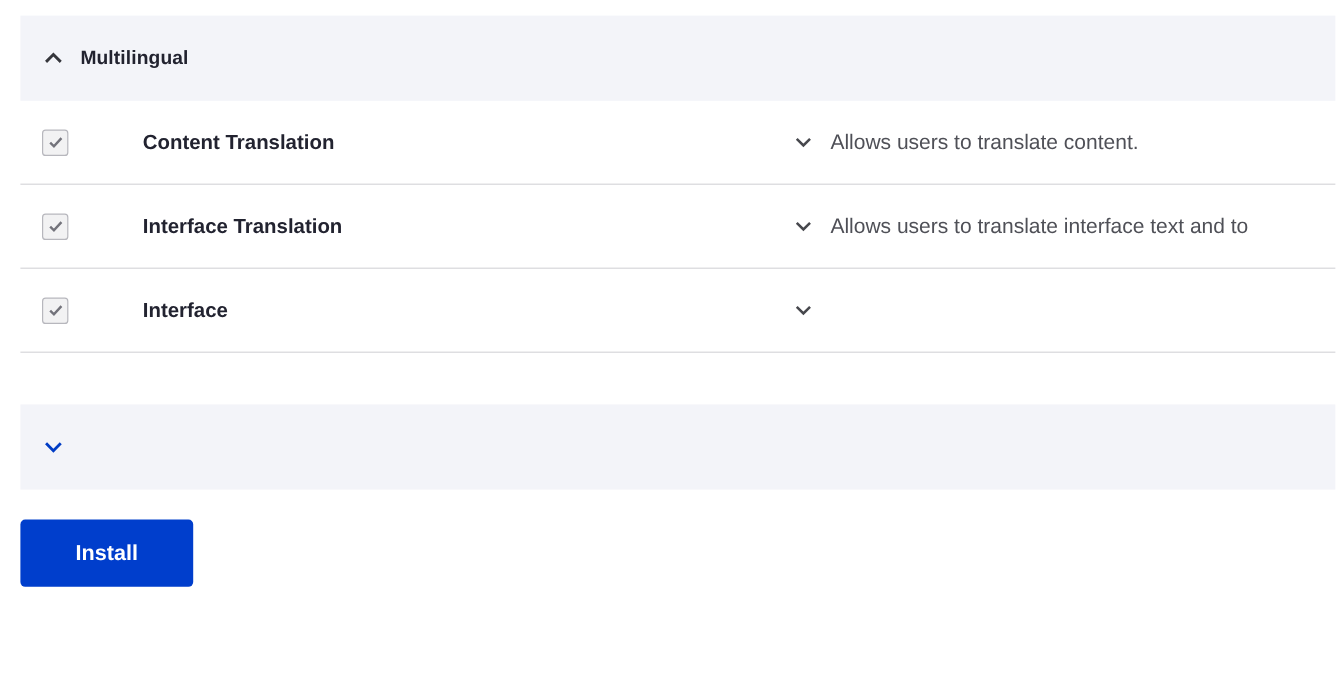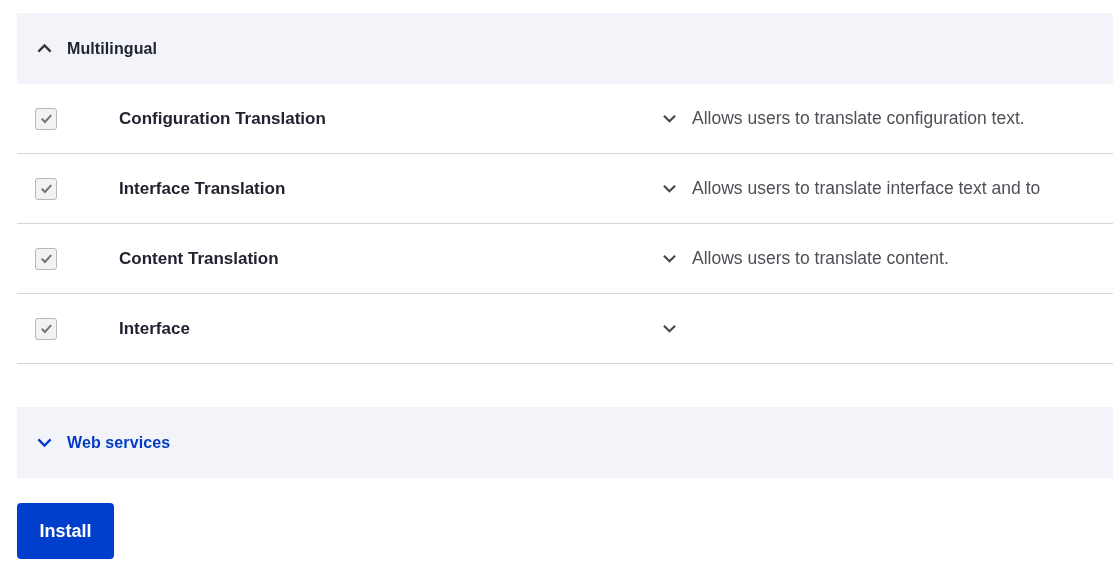--- a/index.html
+++ b/index.html
@@ -85,21 +85,21 @@
     font-size: 17.5px;
     color: var(--c-desc);
     white-space: nowrap;
   }
 
   .gap { height: 43px; }
 
   
   .install-btn {
     margin-top: 25px;
-    width: 97px;
+    width: 144px;
     height: 56px;
     background: var(--c-button);
     color: #ffffff;
     font-family: inherit;
     font-size: 18px;
     font-weight: 700;
     border: none;
     border-radius: 4px;
     cursor: pointer;
     display: block;
@@ -114,74 +114,56 @@
     <span class="chev">
       <svg width="21" height="21" viewBox="0 0 24 24" fill="none" stroke="#35363c" stroke-width="2.7">
         <polyline points="5 15.5 12 8.5 19 15.5"></polyline>
       </svg>
     </span>
     <span class="pkg-title">Multilingual</span>
   </div>
 
   <div>
 
+
     <div class="module-row">
       <div class="cell-check">
         <span class="checkbox">
           <svg width="15" height="15" viewBox="0 0 24 24" fill="none" stroke="#73737b" stroke-width="3.2">
             <polyline points="4.5 12.5 9.5 17.5 19.5 6.5"></polyline>
           </svg>
         </span>
       </div>
-      <div class="cell-name">Configuration Translation</div>
+      <div class="cell-name">Content Translation</div>
       <div class="cell-desc">
         <span class="chev">
           <svg width="19" height="19" viewBox="0 0 24 24" fill="none" stroke="#47484d" stroke-width="2.7">
             <polyline points="5 8.5 12 15.5 19 8.5"></polyline>
           </svg>
         </span>
-        <span class="desc-text">Allows users to translate configuration text.</span>
+        <span class="desc-text">Allows users to translate content.</span>
       </div>
     </div>
 
     <div class="module-row">
       <div class="cell-check">
         <span class="checkbox">
           <svg width="15" height="15" viewBox="0 0 24 24" fill="none" stroke="#73737b" stroke-width="3.2">
             <polyline points="4.5 12.5 9.5 17.5 19.5 6.5"></polyline>
           </svg>
         </span>
       </div>
       <div class="cell-name">Interface Translation</div>
       <div class="cell-desc">
         <span class="chev">
           <svg width="19" height="19" viewBox="0 0 24 24" fill="none" stroke="#47484d" stroke-width="2.7">
             <polyline points="5 8.5 12 15.5 19 8.5"></polyline>
           </svg>
         </span>
         <span class="desc-text">Allows users to translate interface text and to</span>
-      </div>
-    </div>
-
-    <div class="module-row">
-      <div class="cell-check">
-        <span class="checkbox">
-          <svg width="15" height="15" viewBox="0 0 24 24" fill="none" stroke="#73737b" stroke-width="3.2">
-            <polyline points="4.5 12.5 9.5 17.5 19.5 6.5"></polyline>
-          </svg>
-        </span>
-      </div>
-      <div class="cell-name">Content Translation</div>
-      <div class="cell-desc">
-        <span class="chev">
-          <svg width="19" height="19" viewBox="0 0 24 24" fill="none" stroke="#47484d" stroke-width="2.7">
-            <polyline points="5 8.5 12 15.5 19 8.5"></polyline>
-          </svg>
-        </span>
-        <span class="desc-text">Allows users to translate content.</span>
       </div>
     </div>
 
     <div class="module-row">
       <div class="cell-check">
         <span class="checkbox">
           <svg width="15" height="15" viewBox="0 0 24 24" fill="none" stroke="#73737b" stroke-width="3.2">
             <polyline points="4.5 12.5 9.5 17.5 19.5 6.5"></polyline>
           </svg>
         </span>
@@ -199,18 +181,17 @@
   </div>
 
   <div class="gap"></div>
 
   <div class="pkg-header">
     <span class="chev">
       <svg width="21" height="21" viewBox="0 0 24 24" fill="none" stroke="#003cc5" stroke-width="2.7">
         <polyline points="5 8.5 12 15.5 19 8.5"></polyline>
       </svg>
     </span>
-    <span class="pkg-title blue">Web services</span>
   </div>
 
   <button class="install-btn">Install</button>
 
 </div>
 
 </body></html>

